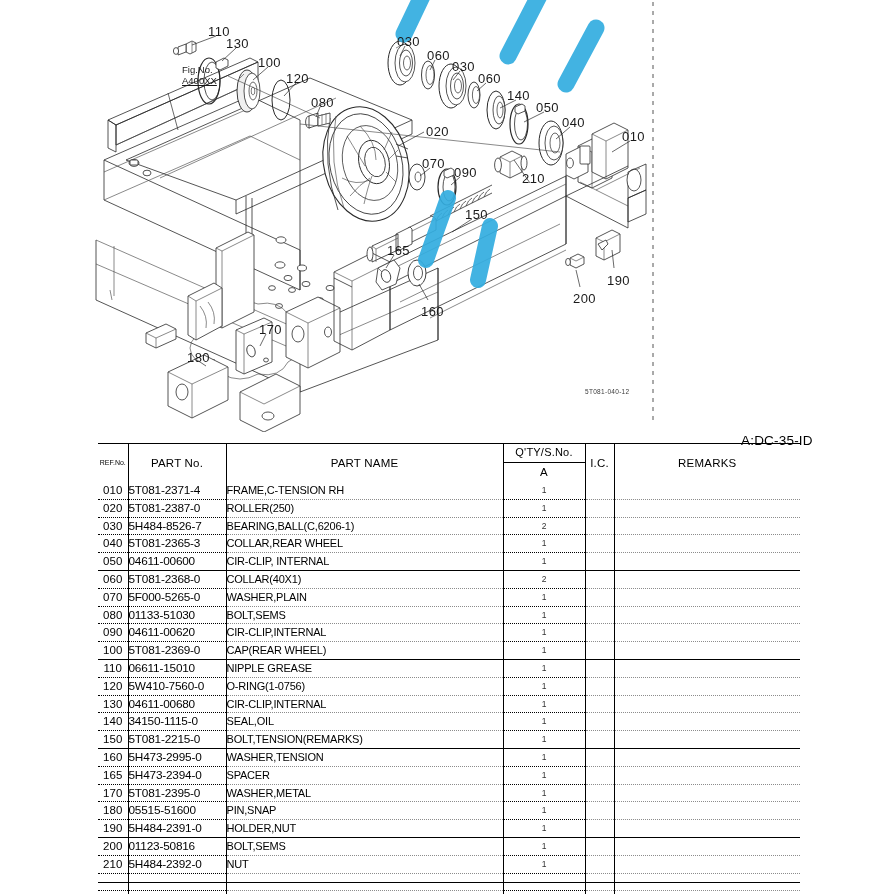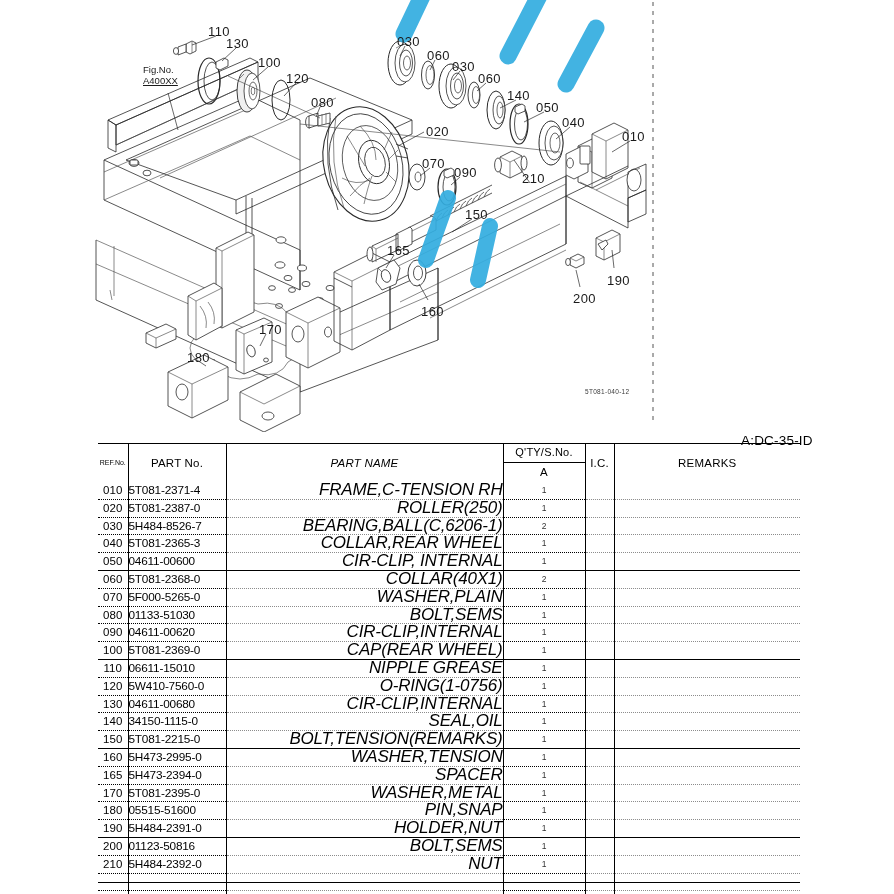--- a/index.html
+++ b/index.html
@@ -4,21 +4,21 @@
 <style>
   html,body{margin:0;padding:0;background:#ffffff;}
   body{width:894px;height:894px;font-family:"Liberation Sans",sans-serif;color:#000;position:relative;overflow:hidden;}
 
   #page{position:relative;width:894px;height:894px;background:#fff;}
 
   
   #diagram{position:absolute;left:0;top:0;width:894px;height:432px;}
   #diagram svg{position:absolute;left:0;top:0;}
   .callout{position:absolute;font-size:13px;letter-spacing:.4px;color:#1a1a1a;font-family:"Liberation Sans",sans-serif;white-space:nowrap;}
-  .figno{position:absolute;font-size:9.5px;line-height:11px;color:#1a1a1a;white-space:nowrap;}
+  .figno{position:absolute;font-size:9.5px;line-height:11px;color:#1a1a1a;white-space:nowrap;margin-left:39px;}
   .figno u{text-decoration:underline;}
   .drawcode{position:absolute;font-size:6.5px;letter-spacing:.3px;color:#3a3a3a;white-space:nowrap;}
   .pagecode{position:absolute;font-size:13.5px;color:#000;white-space:nowrap;letter-spacing:.2px;}
 
   
   #tablewrap{position:absolute;left:0;top:432px;width:894px;height:462px;}
   table.parts{position:absolute;left:98px;top:11px;width:702px;border-collapse:collapse;table-layout:fixed;}
   table.parts td,table.parts th{padding:0;margin:0;vertical-align:middle;font-weight:normal;}
 
   .c-ref{width:30px;}
@@ -30,29 +30,29 @@
 
   thead th{height:38px;font-size:11.5px;text-align:center;letter-spacing:.2px;}
   th.hdr-ref{font-size:7px;letter-spacing:0;}
   .qty-top{height:19px;line-height:19px;font-size:11px;text-align:center;border-bottom:1.1px solid #000;}
   .qty-bot{height:19px;line-height:19px;font-size:11.5px;text-align:center;}
 
   tbody tr{height:16.8px;}
   tbody td{font-size:12px;line-height:16.8px;height:16.8px;letter-spacing:-.1px;}
   td.ref{text-align:center;font-size:11.5px;letter-spacing:.1px;}
   td.pno{text-align:left;padding-left:4px;font-size:11.8px;letter-spacing:-.2px;}
-  td.pname{text-align:right;padding-left:5px;font-size:17px;letter-spacing:-.2px;}
+  td.pname{text-align:left;padding-left:5px;font-size:11px;letter-spacing:-.2px;}
   td.qty{text-align:center;font-size:8.5px;color:#333;}
   td.ic{}
   td.rem{}
 
   
   .vl-r{border-right:1.2px solid #000;}
   .vl-l{border-left:1.2px solid #000;}
-  .vl-r-th{border-right:1.4px solid #000;font-style:italic;}
+  .vl-r-th{border-right:1.4px solid #000;}
 
   
   .dotrow td{border-bottom:1px dotted #000;}
   .dotrow td.pname,.dotrow td.rem,.dotrow td.ic{border-bottom:1px dotted #8c8c8c;}
   .solidrow td{border-bottom:1.2px solid #000;}
 
   
   #bottomrule{position:absolute;left:98px;top:450px;width:702px;height:0;border-top:1.6px solid #000;}
   #headrule{position:absolute;left:98px;top:11px;width:702px;height:0;border-top:1.4px solid #000;}
 </style>

